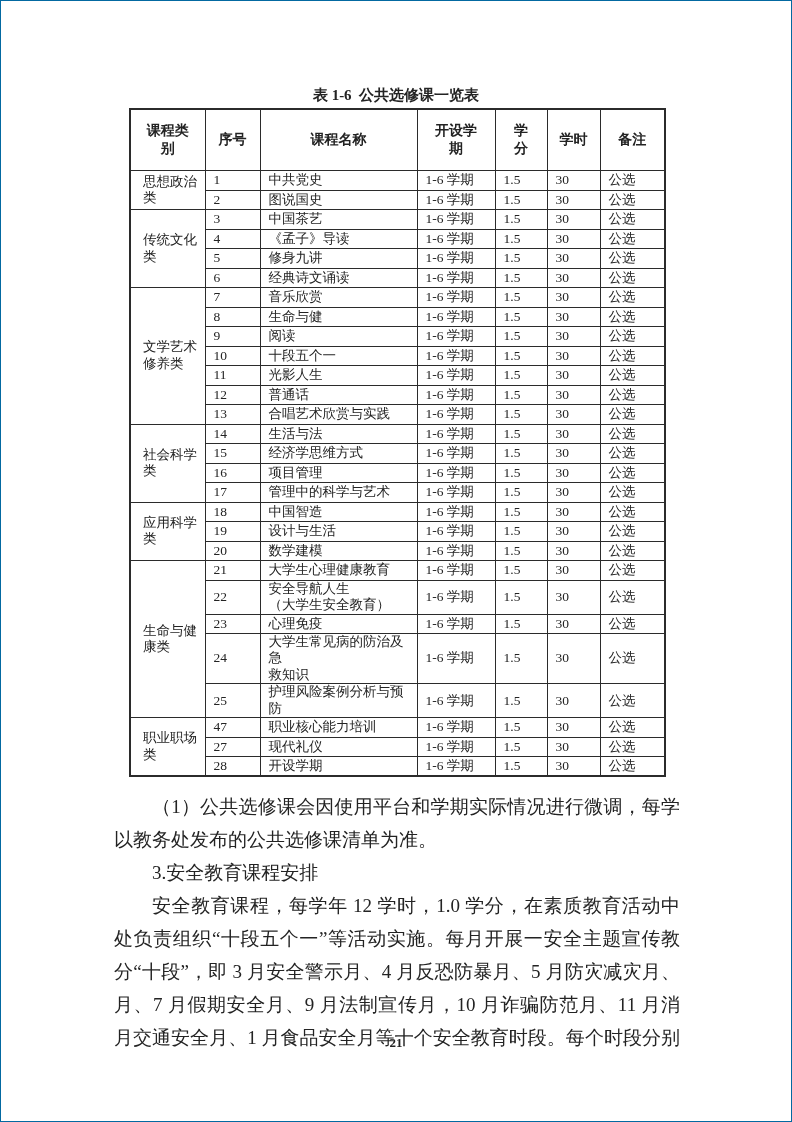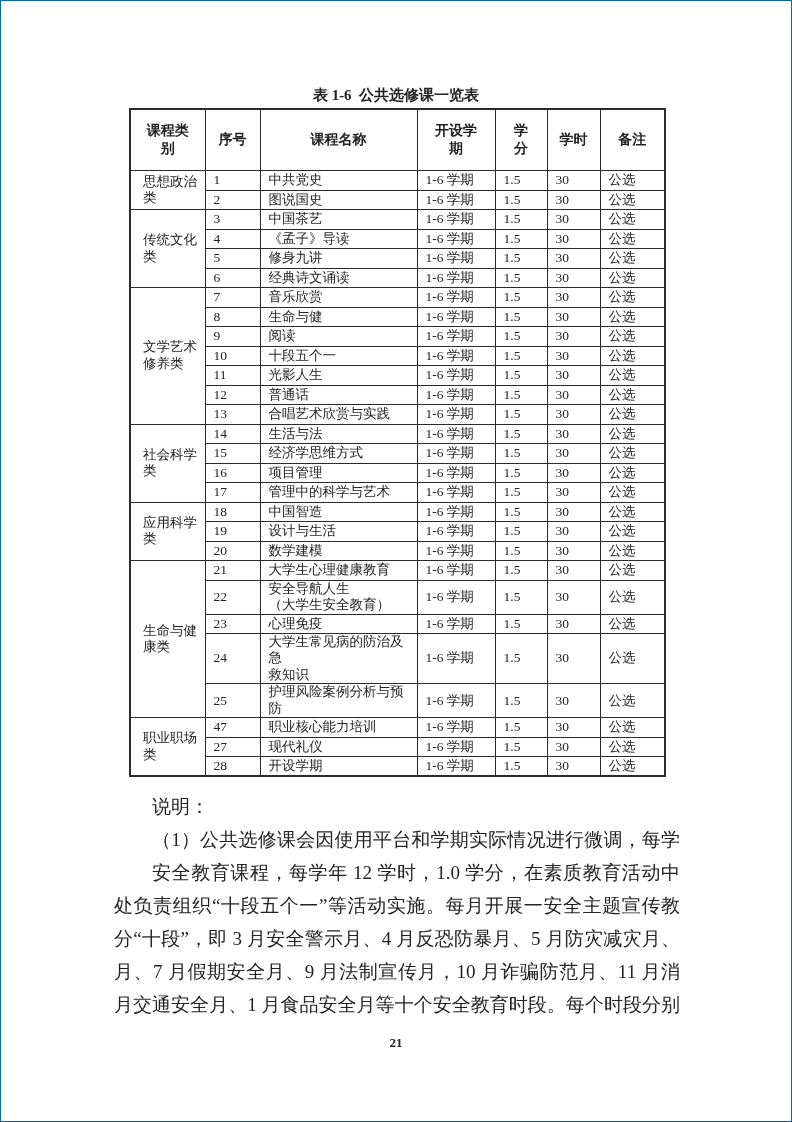--- a/index.html
+++ b/index.html
@@ -352,24 +352,25 @@
           <td>1-6 学期</td>
           <td>1.5</td>
           <td>30</td>
           <td>公选</td>
         </tr>
       </tbody>
   </table>
 
   <div class="notes">
       <div class="para">
-        <div class="line">说明：</div>
+        <div class="line fill">（1）公共选修课会因使用平台和学期实际情况进行微调，每学期的选修课应</div>
+        <div class="line">以教务处发布的公共选修课清单为准。</div>
       </div>
       <div class="para">
-        <div class="line fill">（1）公共选修课会因使用平台和学期实际情况进行微调，每学期的选修课应</div>
+        <div class="line">3.安全教育课程安排</div>
       </div>
       <div class="para">
         <div class="line fill">安全教育课程，每学年 12 学时，1.0 学分，在素质教育活动中安排，由保卫</div>
         <div class="line fill">处负责组织“十段五个一”等活动实施。每月开展一安全主题宣传教育活动，每学年</div>
         <div class="line fill">分“十段”，即 3 月安全警示月、4 月反恐防暴月、5 月防灾减灾月、6 月毒品安全</div>
         <div class="line fill">月、7 月假期安全月、9 月法制宣传月，10 月诈骗防范月、11 月消防安全月、12</div>
         <div class="line fill">月交通安全月、1 月食品安全月等十个安全教育时段。每个时段分别开展“五个一”</div>
       </div>
     </div>
 

